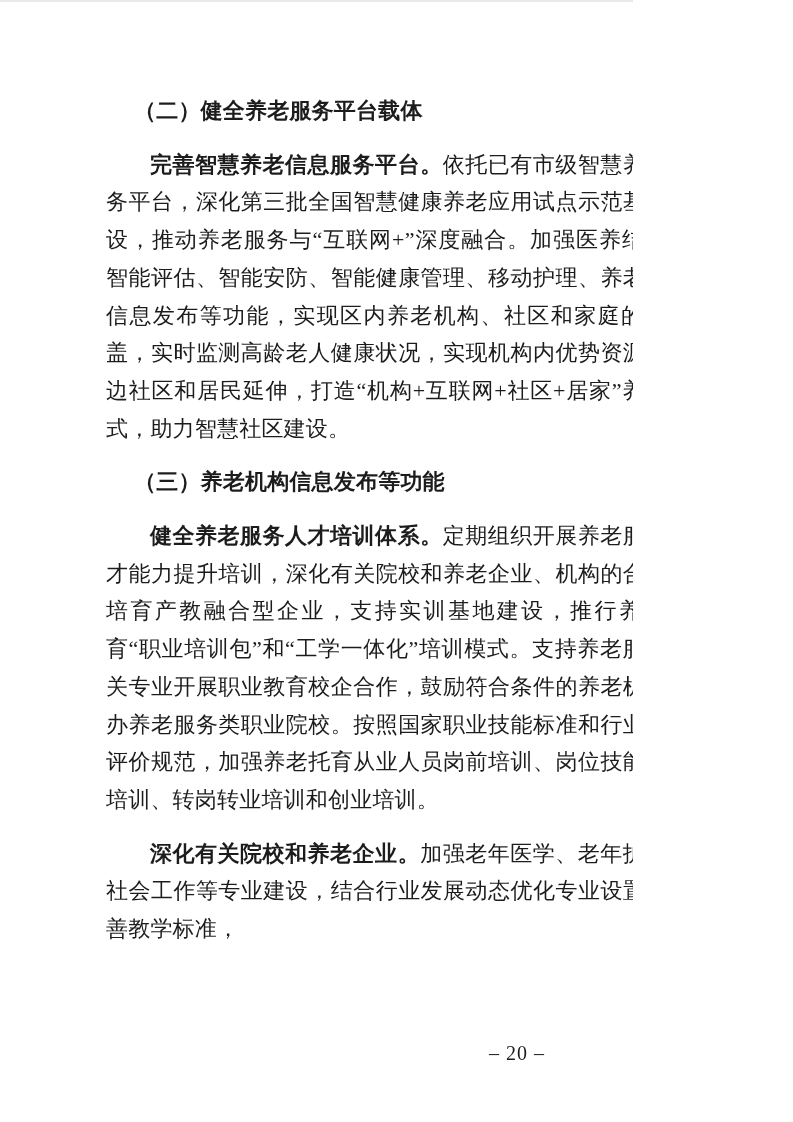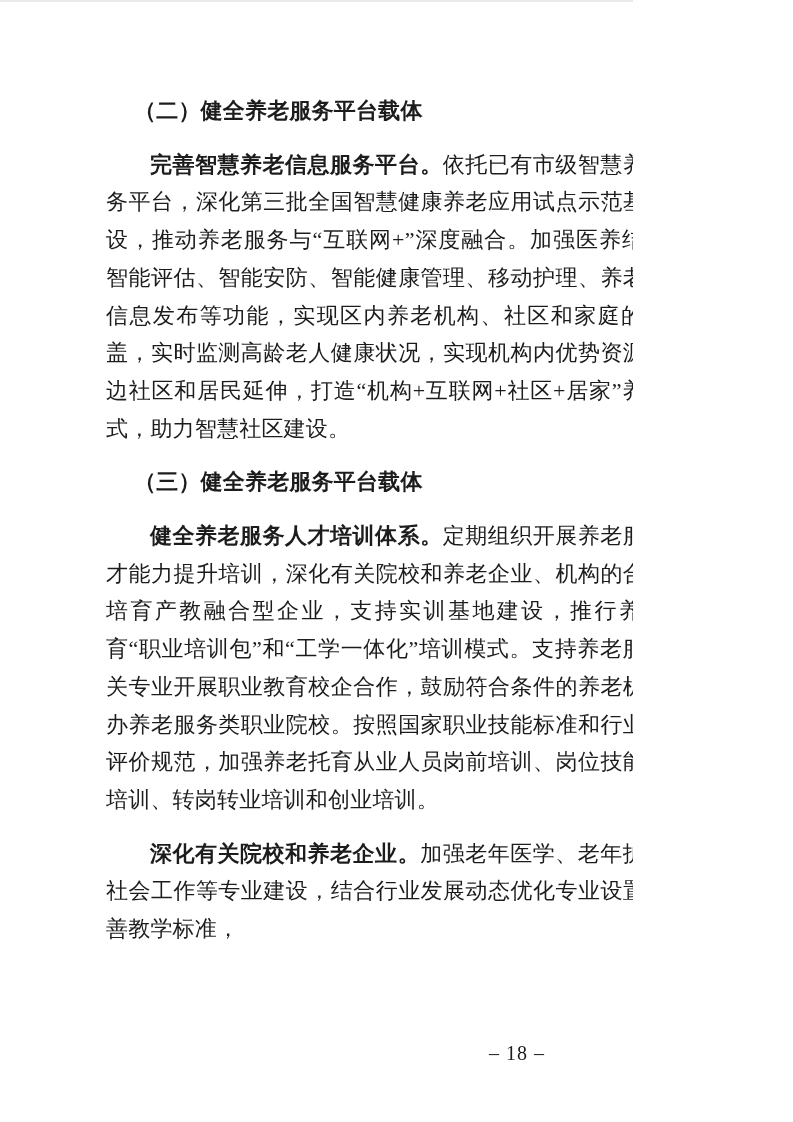--- a/index.html
+++ b/index.html
@@ -63,21 +63,21 @@
 
 <div class="page">
   <div class="page-edge"></div>
 
   <div class="content">
     <div class="heading">（二）健全养老服务平台载体</div>
 
     <p class="para"><span class="lead">完善智慧养老信息服务平台。</span><span>依托已有市级智慧养老服务平台，深化第三批全国智慧健康养老应用试点示范基地建设，推动养老服务与“互联网+”深度融合。加强医养结合、智能评估、智能安防、智能健康管理、移动护理、养老机构信息发布等功能，实现区内养老机构、社区和家庭的全覆盖，实时监测高龄老人健康状况，实现机构内优势资源向周边社区和居民延伸，打造“机构+互联网+社区+居家”养老模式，助力智慧社区建设。</span></p>
 
 
-    <div class="heading">（三）健全养老服务平台载体</div>
+    <div class="heading">（三）养老机构信息发布等功能</div>
 
     <p class="para"><span class="lead">健全养老服务人才培训体系。</span><span>定期组织开展养老服务人才能力提升培训，深化有关院校和养老企业、机构的合作，培育产教融合型企业，支持实训基地建设，推行养老托育“职业培训包”和“工学一体化”培训模式。支持养老服务相关专业开展职业教育校企合作，鼓励符合条件的养老机构举办养老服务类职业院校。按照国家职业技能标准和行业企业评价规范，加强养老托育从业人员岗前培训、岗位技能提升培训、转岗转业培训和创业培训。</span></p>
 
     <p class="para"><span class="lead">深化有关院校和养老企业。</span><span>加强老年医学、老年护理、社会工作等专业建设，结合行业发展动态优化专业设置，完善教学标准，</span></p>
   </div>
 
-  <div class="footer">– 18 –</div>
+  <div class="footer">– 20 –</div>
 </div>
 
 </body></html>

